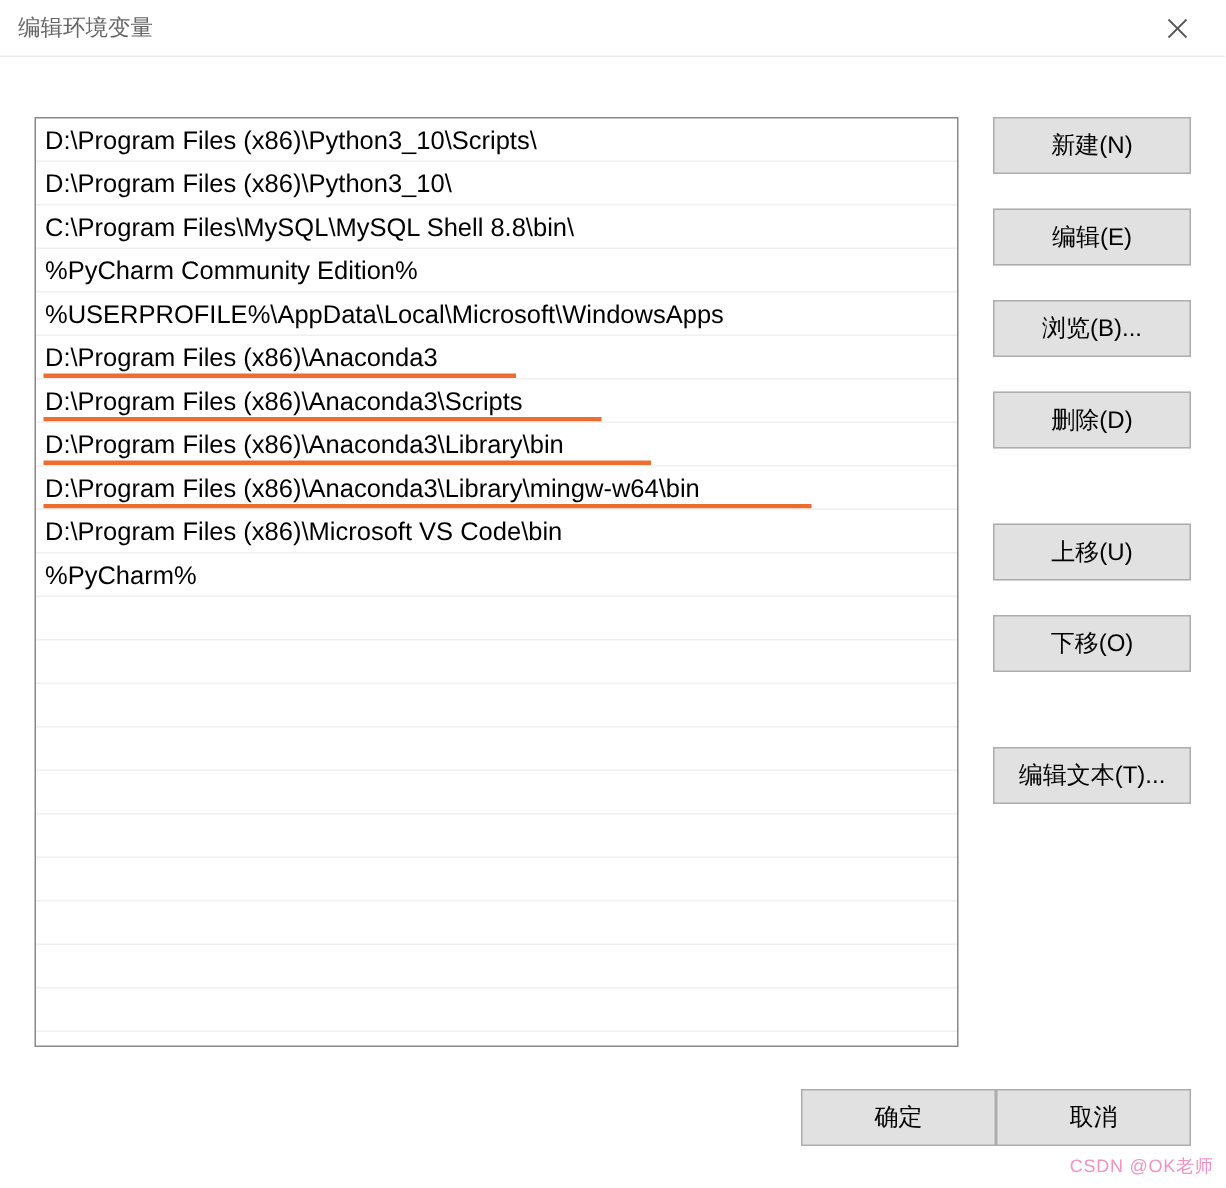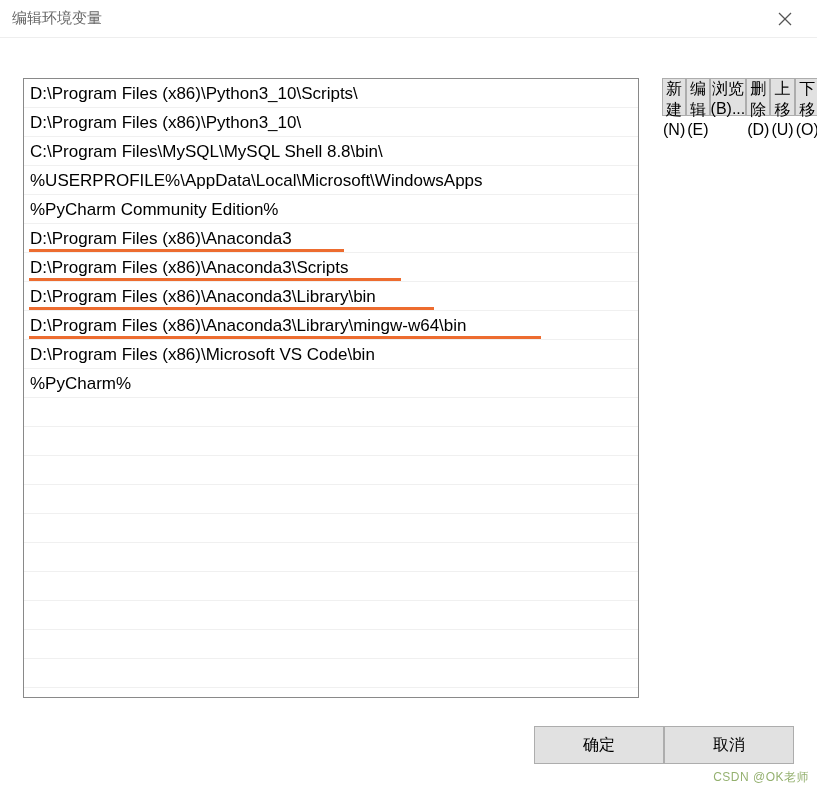--- a/index.html
+++ b/index.html
@@ -76,21 +76,21 @@
       content: "";
       position: absolute;
       left: 5px;
       bottom: 0px;
       height: 3px;
       background: #ed6c2f;
       width: var(--uw, 0);
     }
     .button-col {
       display: flex;
-      flex-direction: row;
+      flex-direction: column;
       gap: 0;
       width: 132px;
     }
     .btn {
       width: 132px;
       height: 38px;
       border: 1px solid #adadad;
       background: #e1e1e1;
       font-size: 16px;
       color: #000;
@@ -106,21 +106,21 @@
       display: flex;
     }
     .footer-buttons .btn {
       width: 130px;
     }
     .watermark {
       position: absolute;
       right: 8px;
       bottom: 6px;
       font-size: 12px;
-      color: #4d7c0f;
+      color: #ec4899;
       opacity: 0.6;
       letter-spacing: 0.5px;
     }
   </style>
 </head>
 <body>
 
 <div class="dialog">
   <div class="titlebar">
     <span class="titlebar-title">编辑环境变量</span>
@@ -130,22 +130,22 @@
           <line x1="13" y1="1" x2="1" y2="13" stroke="#555" stroke-width="1.2"></line>
         </svg>
     </span>
   </div>
 
   <div class="content-area">
     <div class="listbox" id="listbox">
         <div class="list-row">D:\Program Files (x86)\Python3_10\Scripts\</div>
         <div class="list-row">D:\Program Files (x86)\Python3_10\</div>
         <div class="list-row">C:\Program Files\MySQL\MySQL Shell 8.8\bin\</div>
+        <div class="list-row">%PyCharm Community Edition%</div>
         <div class="list-row">%USERPROFILE%\AppData\Local\Microsoft\WindowsApps</div>
-        <div class="list-row">%PyCharm Community Edition%</div>
         <div class="list-row underlined" style="--uw: 315px;">D:\Program Files (x86)\Anaconda3</div>
         <div class="list-row underlined" style="--uw: 372px;">D:\Program Files (x86)\Anaconda3\Scripts</div>
         <div class="list-row underlined" style="--uw: 405px;">D:\Program Files (x86)\Anaconda3\Library\bin</div>
         <div class="list-row underlined" style="--uw: 512px;">D:\Program Files (x86)\Anaconda3\Library\mingw-w64\bin</div>
         <div class="list-row">D:\Program Files (x86)\Microsoft VS Code\bin</div>
         <div class="list-row">%PyCharm%</div>
         <div class="list-row"></div>
         <div class="list-row"></div>
         <div class="list-row"></div>
         <div class="list-row"></div>

